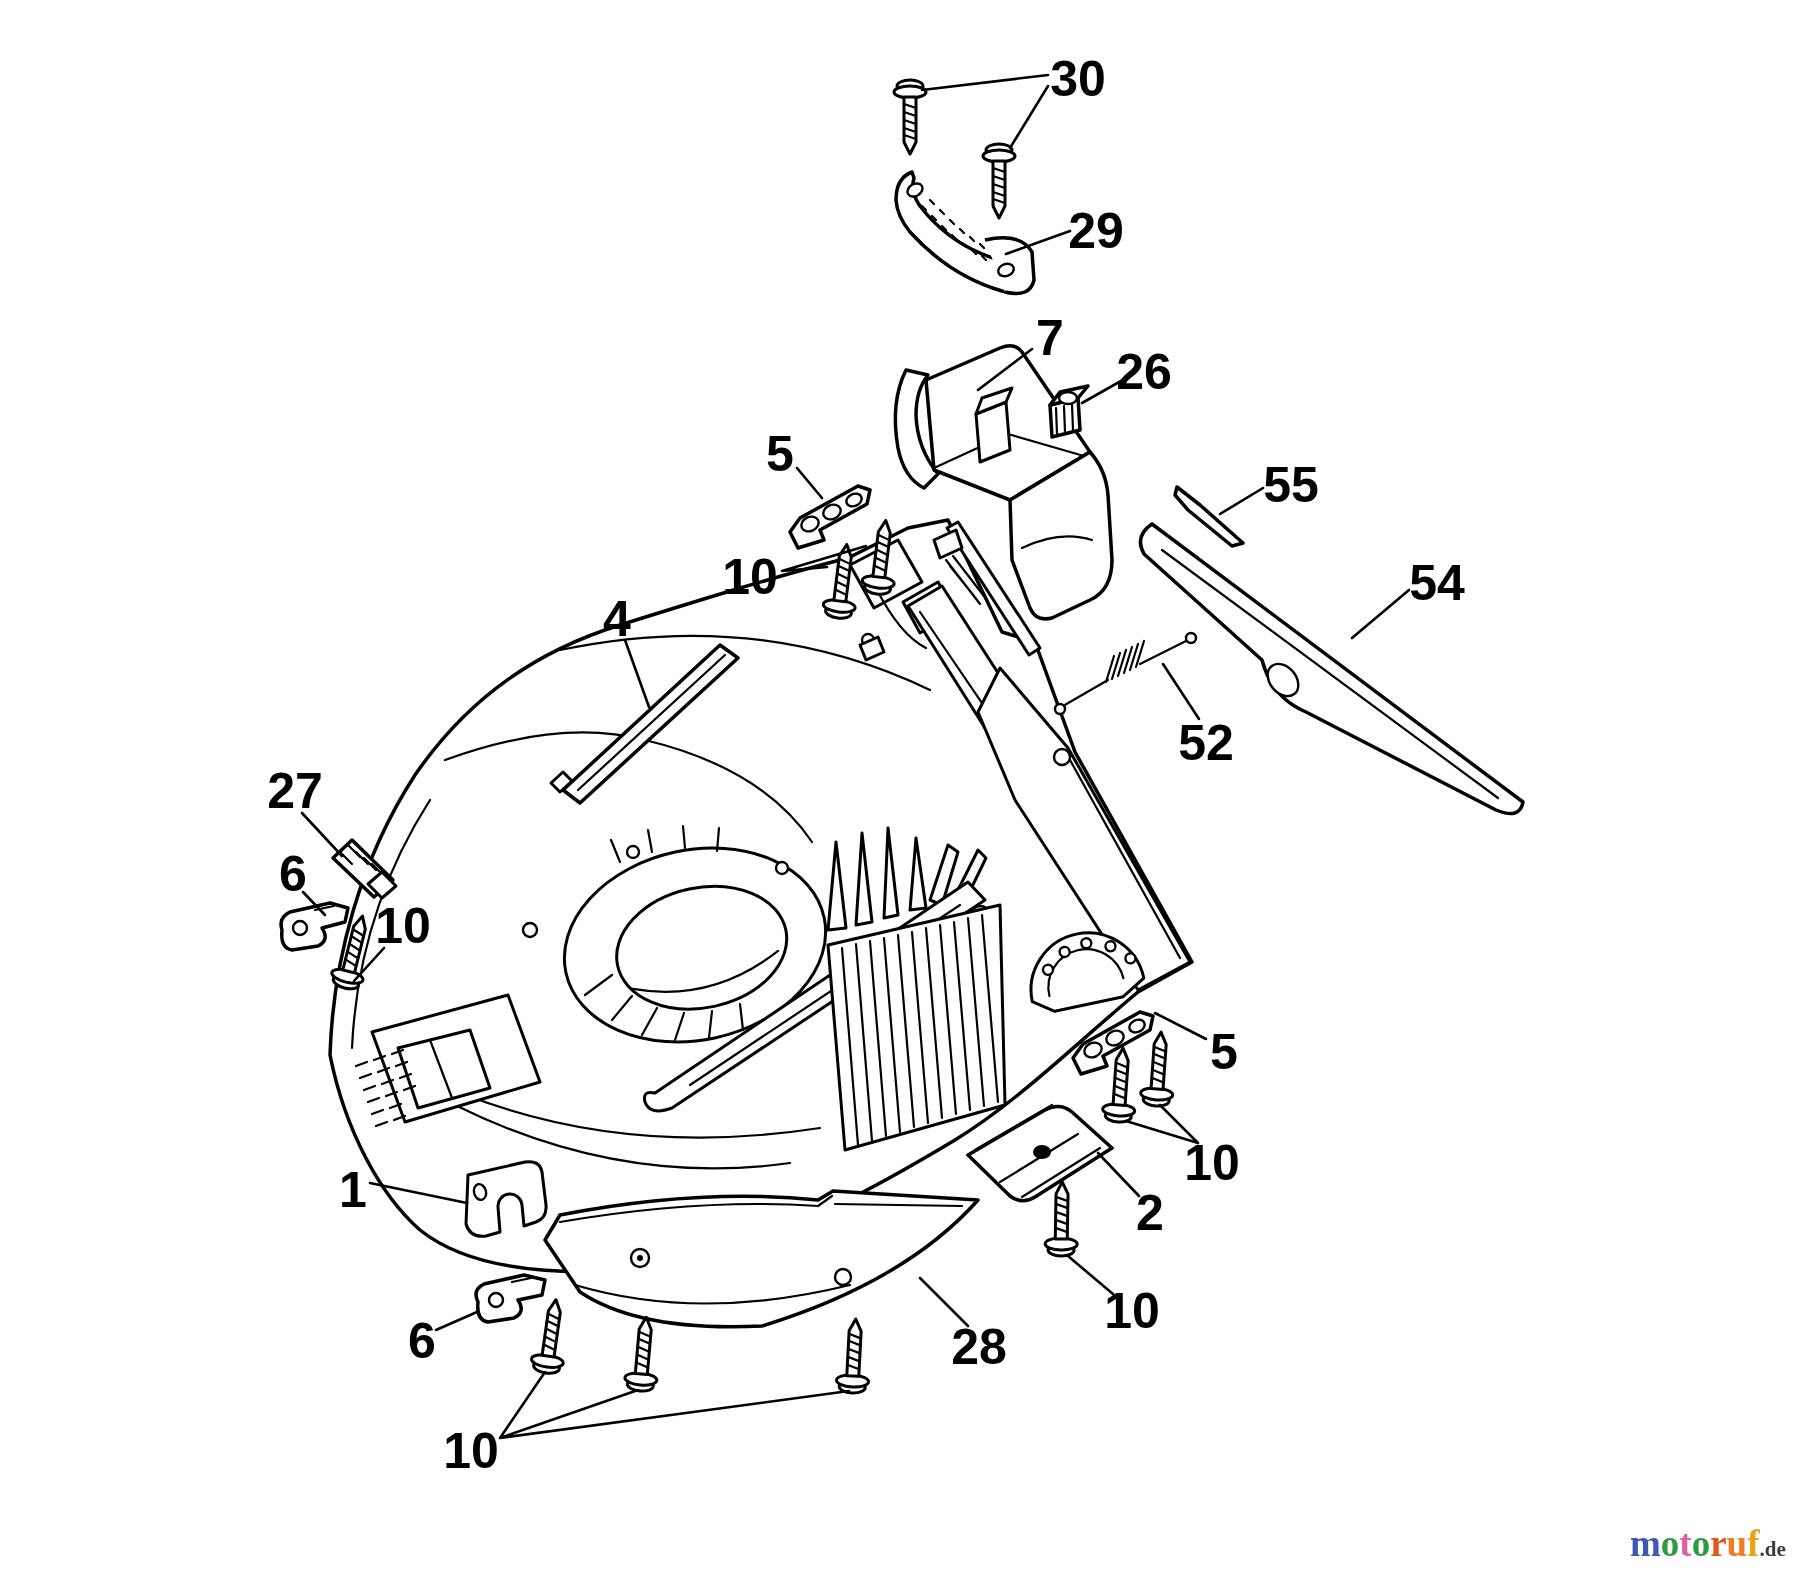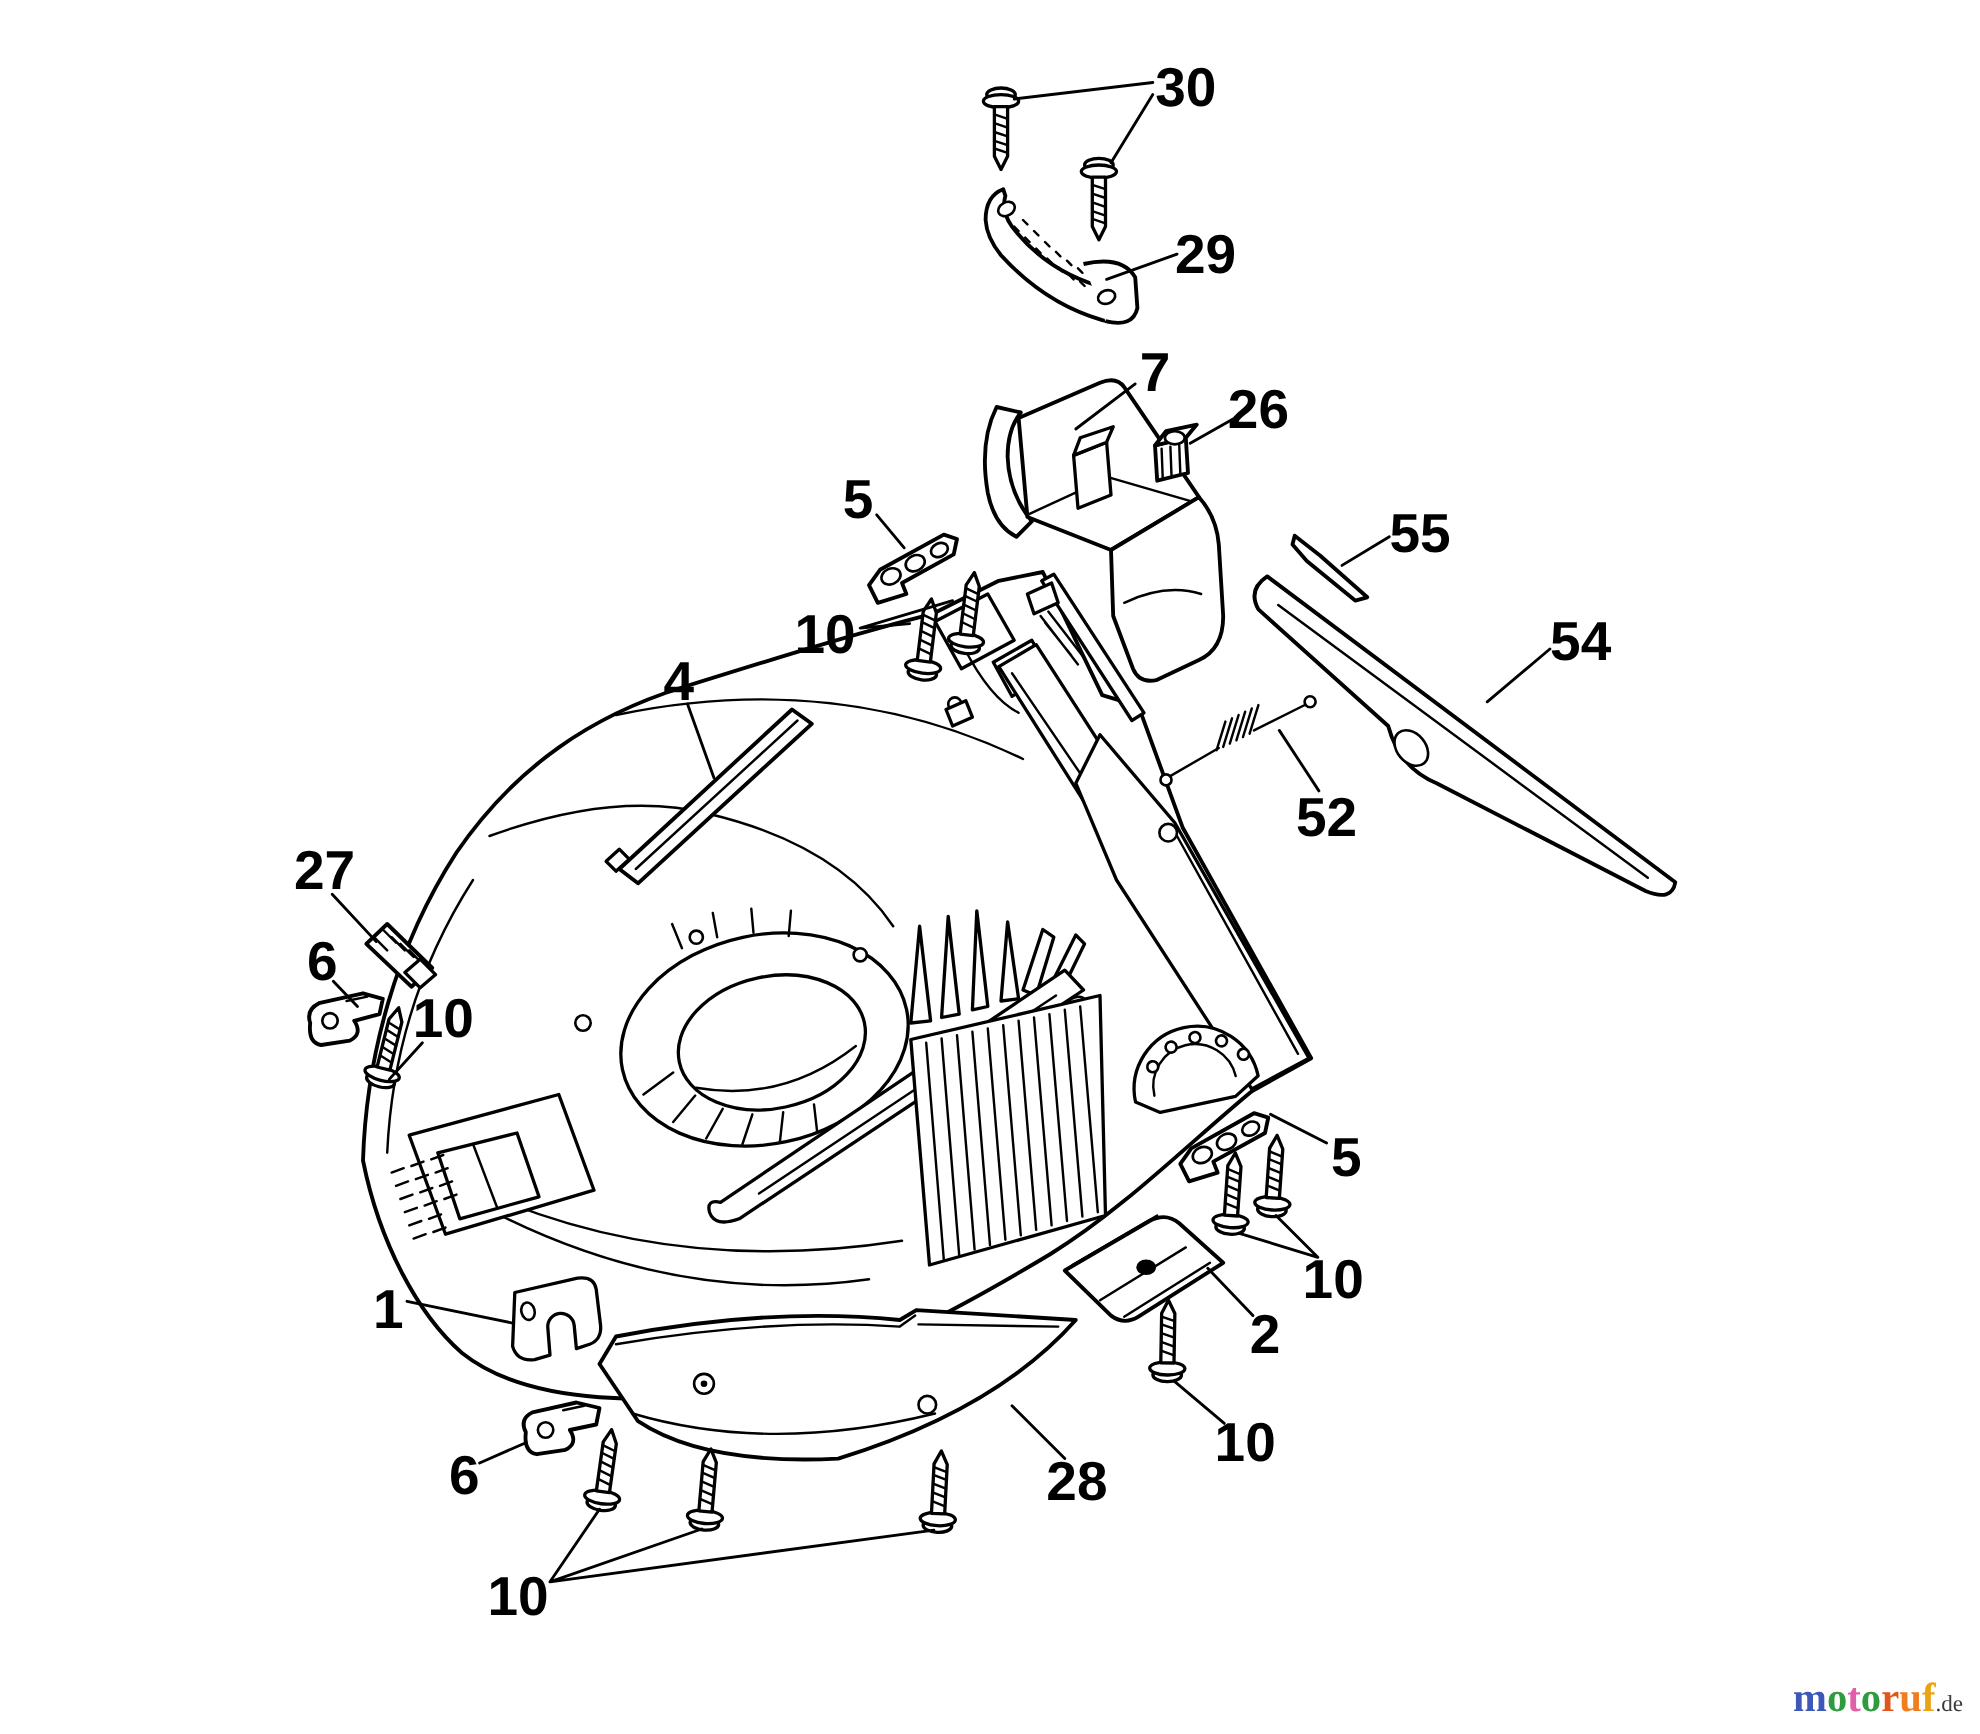--- a/index.html
+++ b/index.html
@@ -10,21 +10,21 @@
   .thin{fill:none;stroke:#000;stroke-width:2.2;stroke-linejoin:round;stroke-linecap:round;}
   .mid{fill:#ffffff;stroke:#000;stroke-width:3;stroke-linejoin:round;}
   .leader{fill:none;stroke:#000;stroke-width:2.6;stroke-linecap:round;}
   .hole{fill:#ffffff;stroke:#000;stroke-width:2.4;}
   .dark{fill:#000;stroke:none;}
   .callout{font-family:"Liberation Sans",sans-serif;font-weight:bold;font-size:50px;fill:#000;
            text-anchor:middle;}
   #watermark{position:absolute;left:1630px;top:1522px;width:170px;height:52px;
              font-family:"Liberation Serif",serif;font-weight:bold;font-size:37px;
              letter-spacing:0px;white-space:nowrap;}
-  #watermark .suffix{font-size:21px;font-weight:normal;letter-spacing:0;}
+  #watermark .suffix{font-size:21px;font-weight:bold;letter-spacing:0;}
 </style>
 </head>
 <body>
 
 <div id="stage">
 <svg width="1800" height="1576" viewBox="0 0 1800 1576">
 
   <defs>
     <g id="screw">
       <ellipse cx="0" cy="4" rx="13" ry="6" class="mid"></ellipse>

